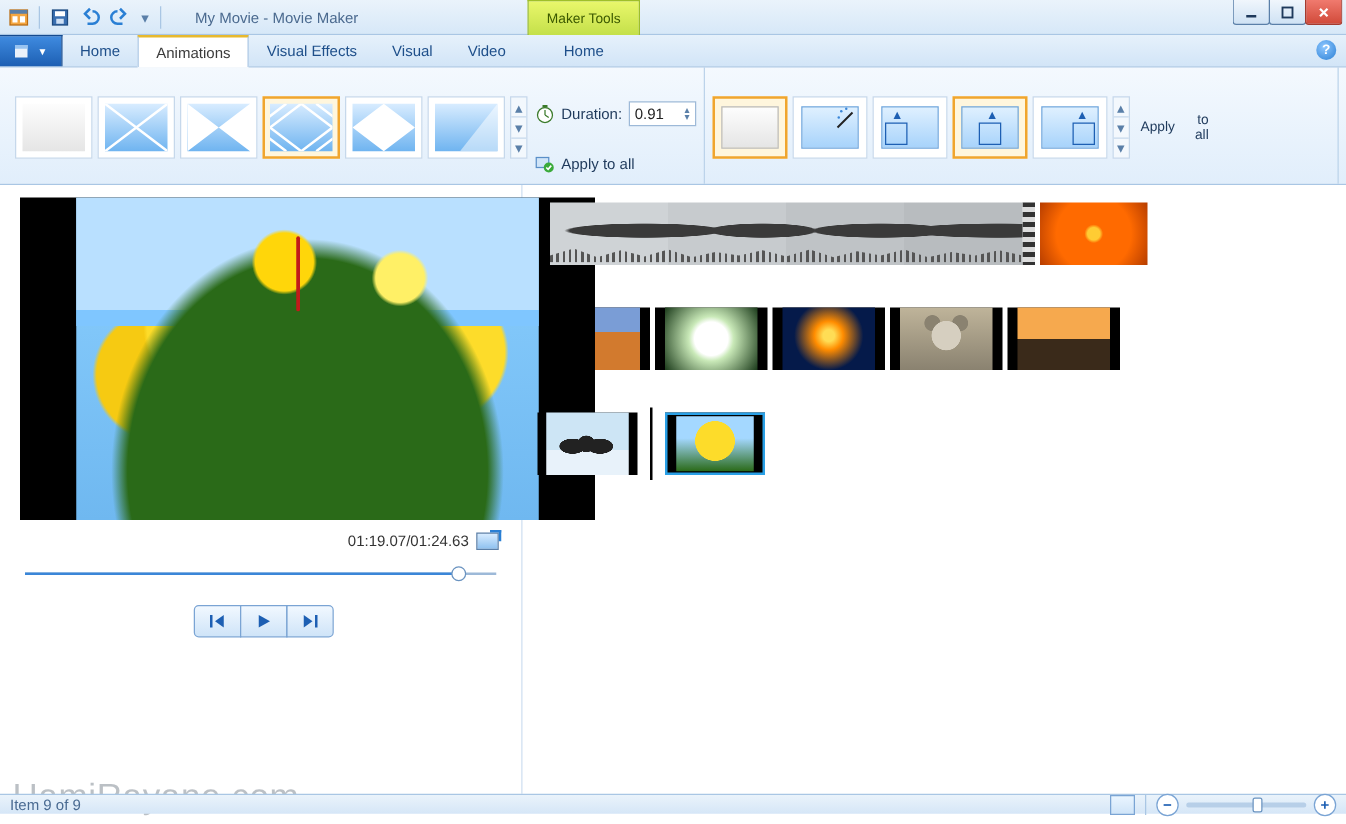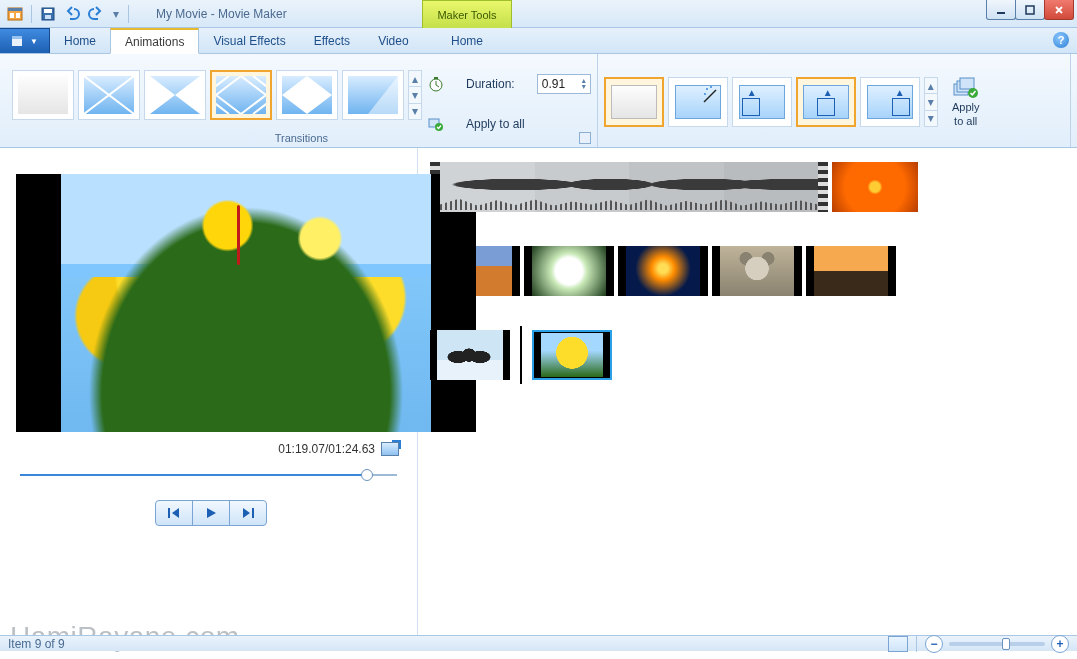--- a/index.html
+++ b/index.html
@@ -132,48 +132,48 @@
     background: linear-gradient(#d8ecff, #6fb4f0);
     position:relative;
   }
   .trans-item .glyph.none { background: linear-gradient(#fdfdfd, #e5e5e5); }
   .gal-scroll { width:14px;height:50px; border:1px solid #c6d8eb; background:#f3f8fd;
     display:flex;flex-direction:column;}
   .gal-scroll div{flex:1;display:flex;align-items:center;justify-content:center;color:#5a7fa8;border-bottom:1px solid #c6d8eb;}
   .gal-scroll div:last-child{border-bottom:none;}
 
   .opts { display:flex;flex-direction:column;gap:6px;justify-content:center; font-size:12px; color:#1e395b;}
-  .opts .row { display:flex;align-items:center;gap:22px;margin-top:16px;}
+  .opts .row { display:flex;align-items:center;gap:5px;margin-top:16px;}
   .opts .durbox { width:54px;height:20px;border:1px solid #9db9d8;background:#fff;display:flex;align-items:center;padding:0 4px; color:#222;}
   .opts .durbox .tick{margin-left:auto;font-size:8px;color:#5a7fa8;display:flex;flex-direction:column;line-height:6px;}
 
   .panzoom .pz-item {
     width:60px;height:50px;
     border:1px solid #c6d8eb; background:#fff;
     display:flex;align-items:center;justify-content:center;
     position:relative;
   }
   .panzoom .pz-item.sel { border:2px solid #f0a52e; background:#fff6dd;}
   .pz-frame { width:46px;height:34px; border:1px solid #6da5dd; background:linear-gradient(#dff0ff,#a7d3fb); position:relative;}
   .pz-arrow{position:absolute;color:#1d5fb3;font-size:10px;}
   .applyall {
-    width:44px; display:flex;flex-direction:column;align-items:center;justify-content:center;gap:2px;
+    width:44px; display:flex;flex-direction:row;align-items:center;justify-content:center;gap:16px;
     font-size:11px;color:#1e395b;text-align:right;line-height:12px;
   }
 
   
   .workspace {
     display:flex;
     height: calc(100% - 28px - 26px - 94px - 24px);
   }
   .preview-pane {
     width:418px;
     border-right:1px solid #cfe0f1;
     display:flex;flex-direction:column;
-    padding: 26px 12px 6px 16px;
+    padding: 10px 12px 6px 16px;
   }
   .player {
     width:460px;height:258px;margin:0 auto;
     background:#000;
     display:flex;align-items:center;justify-content:center;
     overflow:hidden;
     position:relative;
   }
   .player .tulips { width:370px;height:258px;
     background:
@@ -344,21 +344,21 @@
   <div class="filebtn">
     <svg width="16" height="12" viewBox="0 0 16 12">
         <rect x="1" y="1" width="10" height="10" fill="#fff" opacity=".9"></rect>
         <rect x="1" y="1" width="10" height="3" fill="#98c3f0"></rect>
       </svg>
     <span style="font-size:8px;">▼</span>
   </div>
   <div class="tab">Home</div>
   <div class="tab active">Animations</div>
   <div class="tab">Visual Effects</div>
-  <div class="tab">Effects</div>
+  <div class="tab">Visual</div>
   <div class="tab">Video</div>
   <div class="context">Home</div>
   <div class="help">?</div>
 </div>
 
 <div class="ribbon">
 
   <div class="group" style="flex:0 0 auto;">
     <div class="body">
       <div class="gallery">
@@ -426,21 +426,20 @@
         <div class="row">
           <svg class="ico" viewBox="0 0 16 16">
               <rect x="1" y="3" width="10" height="8" fill="#cfe4f8" stroke="#5a8fc8"></rect>
               <circle cx="11" cy="11" r="4" fill="#3aaa3a"></circle>
               <path d="M9 11l1.5 1.5L13 9.5" stroke="#fff" stroke-width="1.3" fill="none"></path>
             </svg>
           <span>Apply to all</span>
         </div>
       </div>
     </div>
-    <div class="label"><span>Transitions</span><div class="launcher"></div></div>
   </div>
 
   <div class="group panzoom" style="flex:1;">
     <div class="body">
       <div class="gallery">
         <div class="pz-item sel">
             <div class="pz-frame" style="background:linear-gradient(#fdfdfd,#e5e5e5);border-color:#bbb;"></div>
           </div>
         <div class="pz-item">
             <div class="pz-frame">

